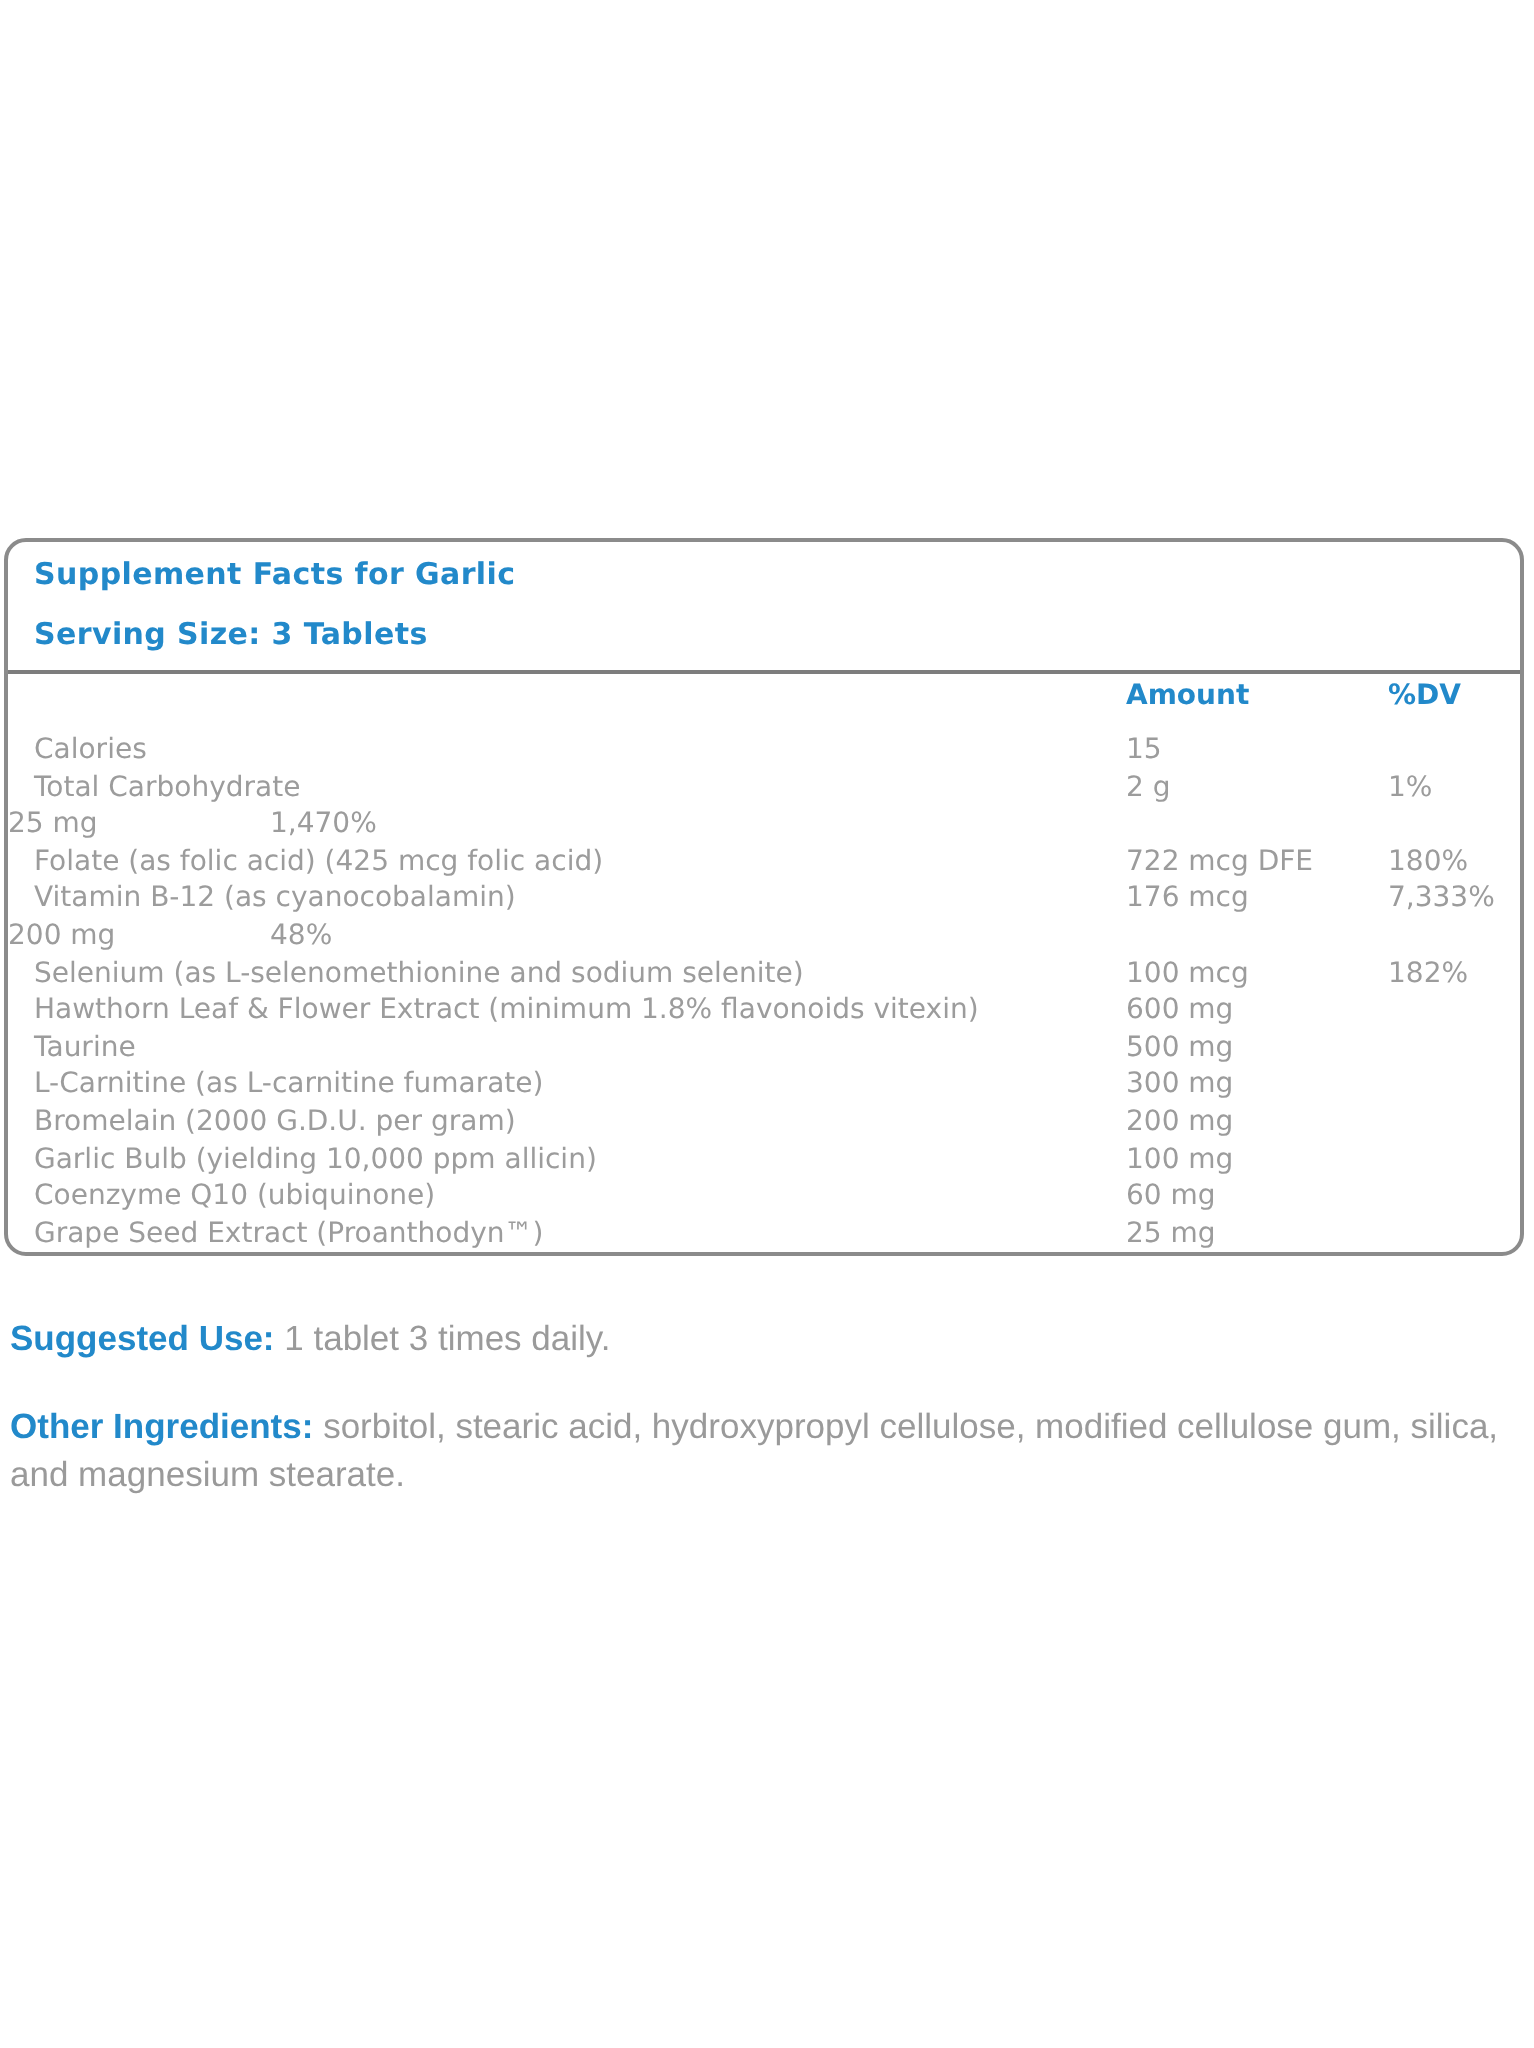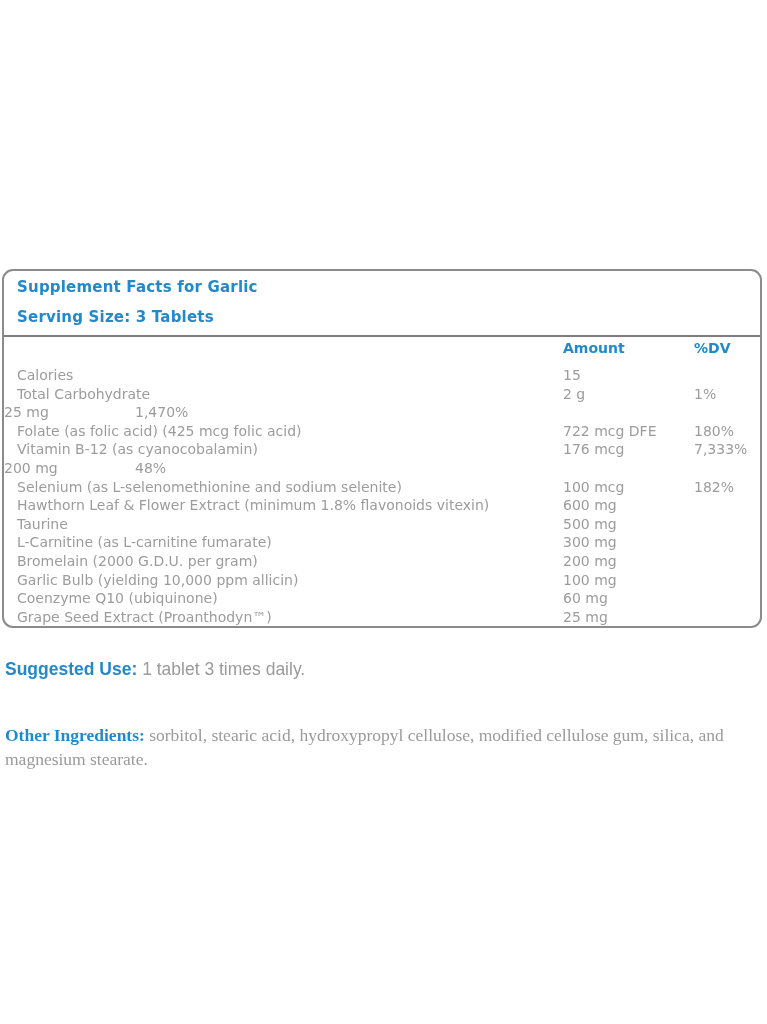--- a/index.html
+++ b/index.html
@@ -42,21 +42,21 @@
   .cell{white-space:nowrap;overflow:visible;}
   .cell.name{flex:none;width:546px;padding-left:13px;}
   .cell.amount{flex:none;width:131px;}
   .cell.dv{flex:1;}
   .para{
     position:absolute;left:5px;color:#9a9a9a;
     font-family:"Liberation Sans", sans-serif;font-size:17.5px;line-height:23.5px;
   }
   .para .lead{color:var(--blue);font-weight:bold;}
   .suggested{top:658px;white-space:nowrap;}
-  .other{top:724px;width:760px;font-family:Liberation Serif, serif;}
+  .other{top:702px;width:760px;}
 </style>
 </head>
 <body>
 
 <div class="facts-box">
   <div class="box-title">Supplement Facts for Garlic</div>
   <div class="box-title serving">Serving Size: 3 Tablets</div>
   <div class="divider"></div>
   <div class="col-head amount">Amount</div>
   <div class="col-head dv">%DV</div>

